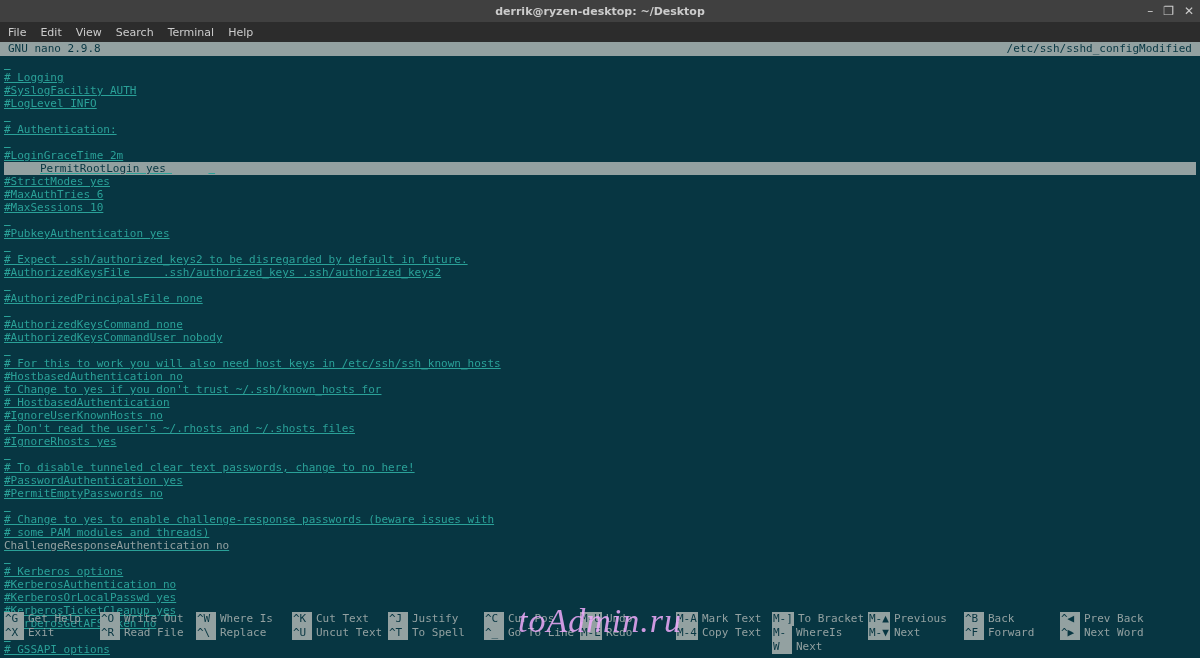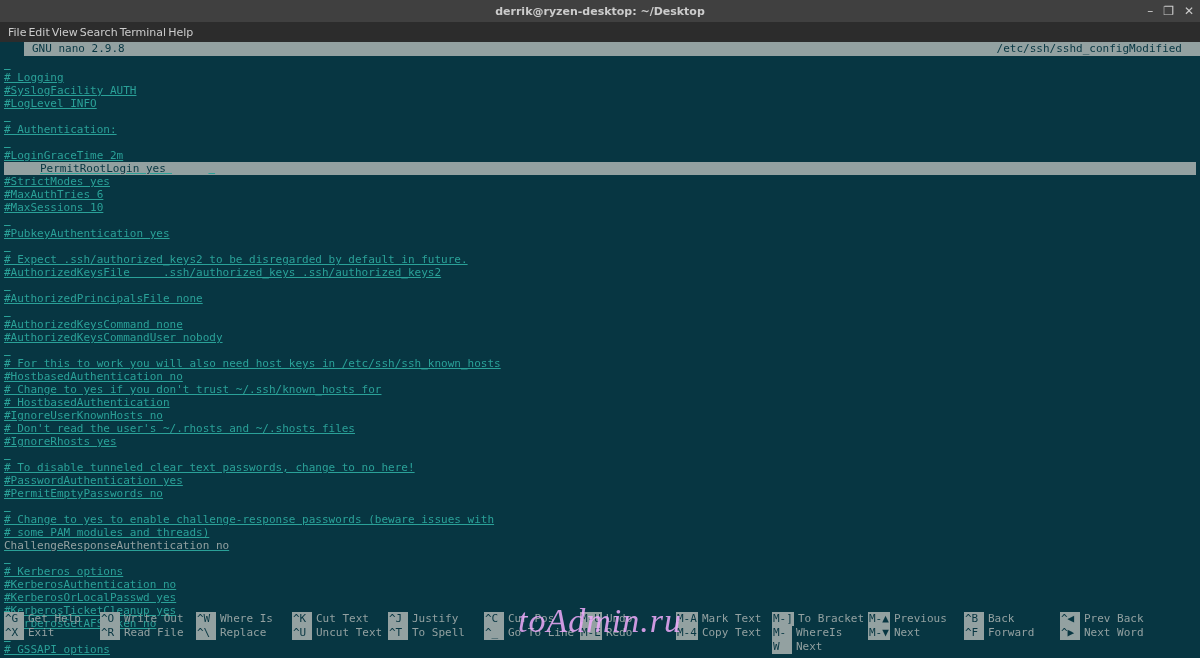--- a/index.html
+++ b/index.html
@@ -38,38 +38,37 @@
 }
 .titlebar .win-controls span { cursor: pointer; }
 .menubar {
   height: 20px;
   background: #2c2c2c;
   color: #ccc;
   display: flex;
   align-items: center;
   font-family: "DejaVu Sans", sans-serif;
   font-size: 11px;
-  gap: 2px;
+  gap: 14px;
   padding-left: 8px;
 }
 .menubar span { cursor: pointer; }
 .terminal {
   padding: 0;
 }
 .nano-header {
   height: 14px;
   background: #93a1a1;
   color: #073642;
   display: flex;
   font-weight: normal;
-  margin-left: 24px;
 }
 .nano-header .left { padding-left: 8px; }
 .nano-header .center { flex: 1; text-align: right; }
-.nano-header .right { padding-right: 18px; text-align: right; }
+.nano-header .right { padding-right: 8px; text-align: right; }
 .editor {
   padding: 2px 4px 0 4px;
   line-height: 13px;
   white-space: pre;
 }
 .editor .line { display: block; text-decoration: underline; }
 .editor .hl {
   background: #93a1a1;
   color: #073642;
   display: inline-block;

